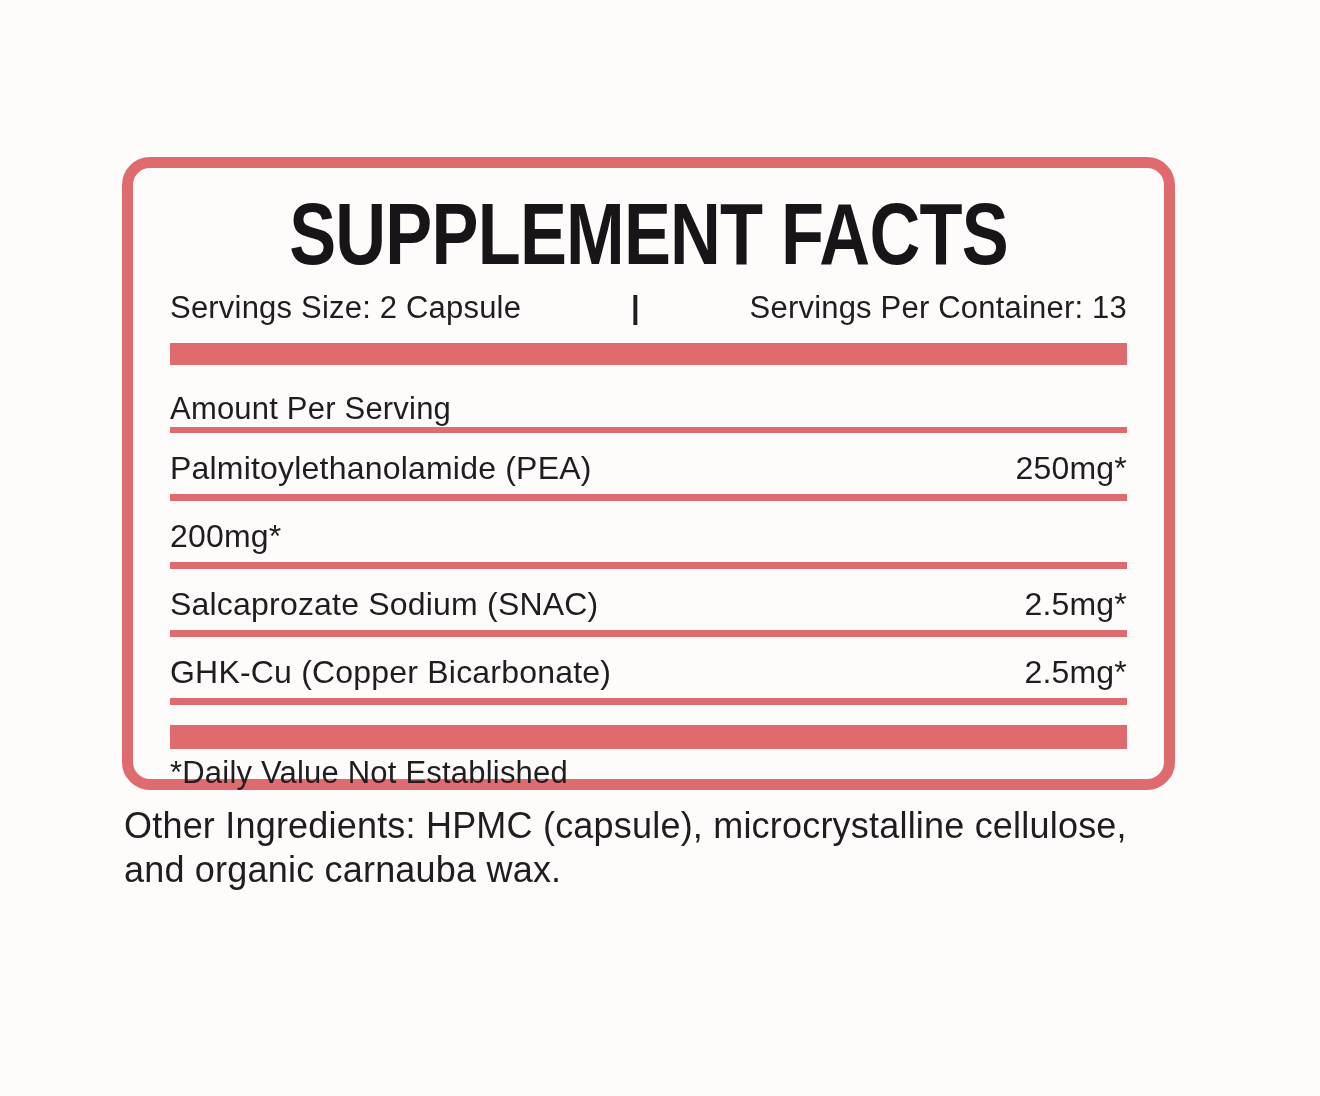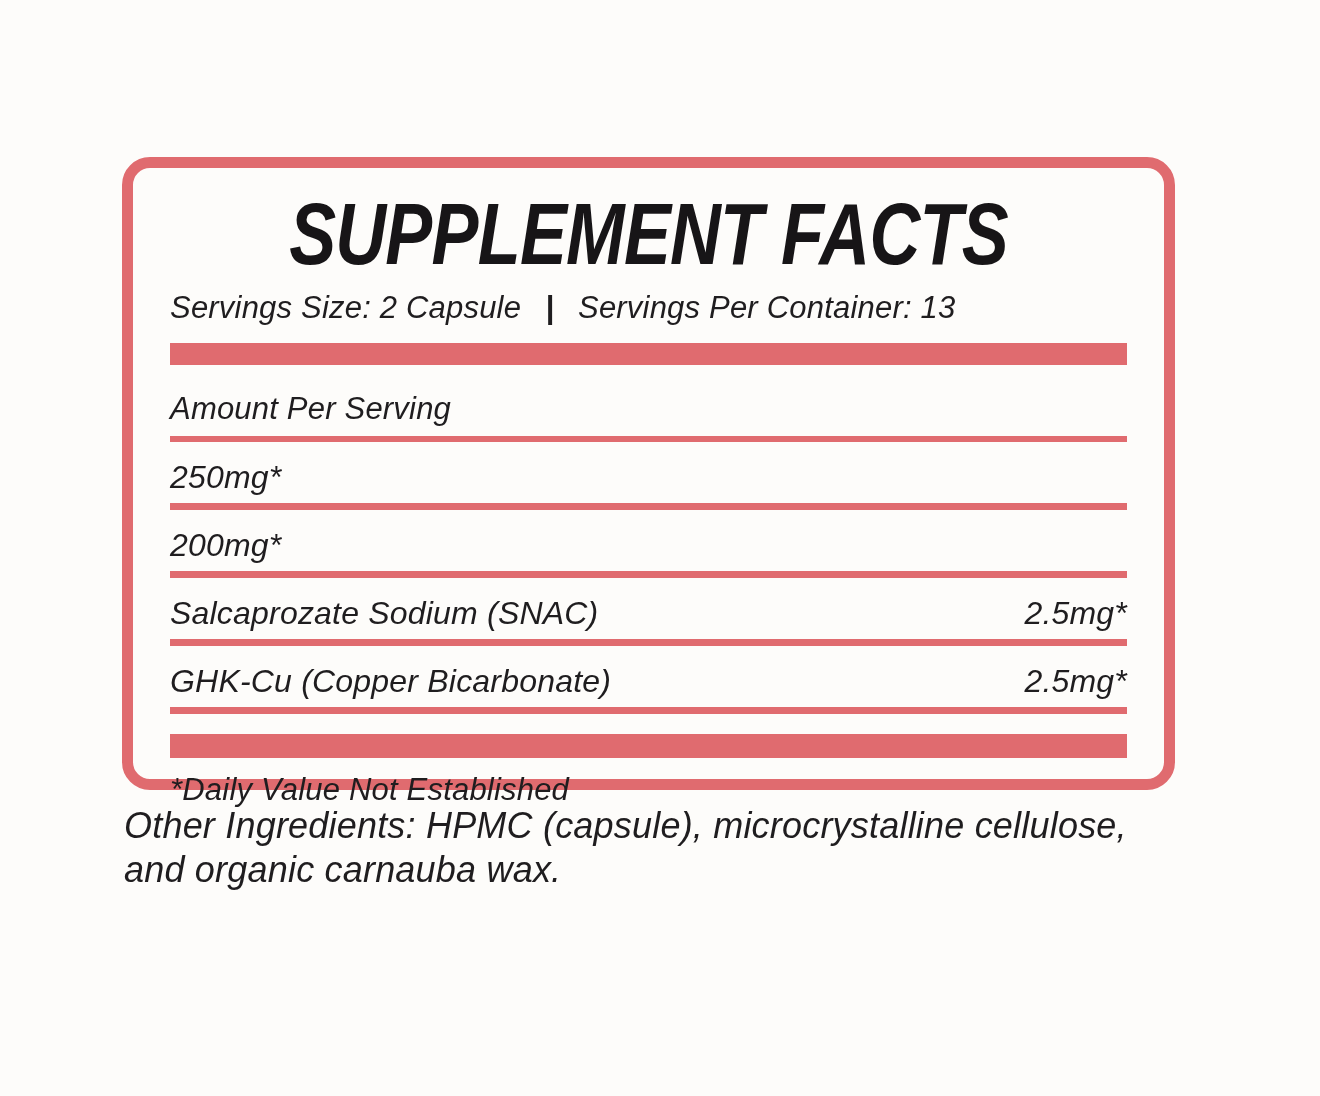--- a/index.html
+++ b/index.html
@@ -10,21 +10,20 @@
     font-family: "Liberation Sans", sans-serif;
     background: var(--bg, #fdfcfa);
     color: var(--text, #1f1d1f);
     overflow: hidden;
   }
 
   .canvas {
     position: relative;
     width: 1274px;
     height: 1096px;
-    font-style: italic;
   }
 
   .facts-panel {
     position: absolute;
     left: 122px;
     top: 157px;
     width: 1053px;
     height: 633px;
     border: 11px solid var(--accent, #e06b6f);
     border-radius: 28px;
@@ -40,21 +39,21 @@
     line-height: 1.0;
     transform: scaleX(0.80);
     transform-origin: center;
     white-space: nowrap;
     color: #171517;
   }
 
   .serving-line {
     margin-top: 12px;
     display: flex;
-    justify-content: flex-start;
+    justify-content: space-between;
     align-items: baseline;
     gap: 18px;
     font-size: 31px;
     font-weight: 500;
     letter-spacing: 0.2px;
   }
   .serving-sep {
     font-weight: bold;
     padding: 0 6px;
   }
@@ -64,41 +63,41 @@
     background: var(--accent, #e06b6f);
     margin-top: 17px;
   }
   .thick-bar.bottom {
     height: 24px;
     margin-top: 20px;
   }
 
   .amount-per-serving {
     margin-top: 26px;
-    padding-bottom: 9px;
+    padding-bottom: 0;
     border-bottom: 6px solid var(--accent, #e06b6f);
     font-size: 31px;
     letter-spacing: 0.2px;
   }
 
   .ingredient-row {
     display: flex;
     justify-content: space-between;
     align-items: baseline;
     padding: 17px 0 7px 0;
     border-bottom: 7px solid var(--accent, #e06b6f);
     font-size: 32px;
     letter-spacing: 0.2px;
   }
   .ingredient-amount {
     font-size: 32px;
   }
 
   .footnote {
-    margin-top: 14px;
+    margin-top: 6px;
     font-size: 31px;
     letter-spacing: 0.2px;
   }
 
   .other-ingredients {
     position: absolute;
     left: 124px;
     top: 804px;
     width: 1050px;
     font-size: 36px;
@@ -119,20 +118,21 @@
       <span>Servings Size: 2 Capsule</span>
       <span class="serving-sep">|</span>
       <span>Servings Per Container: 13</span>
     </div>
 
     <div class="thick-bar"></div>
 
     <div class="amount-per-serving">Amount Per Serving</div>
 
     <div class="ingredient-row">
+      <span class="ingredient-name">Palmitoylethanolamide (PEA)</span>
       <span class="ingredient-amount">250mg*</span>
     </div>
 
     <div class="ingredient-row">
       <span class="ingredient-amount">200mg*</span>
     </div>
 
     <div class="ingredient-row">
       <span class="ingredient-name">Salcaprozate Sodium (SNAC)</span>
       <span class="ingredient-amount">2.5mg*</span>

